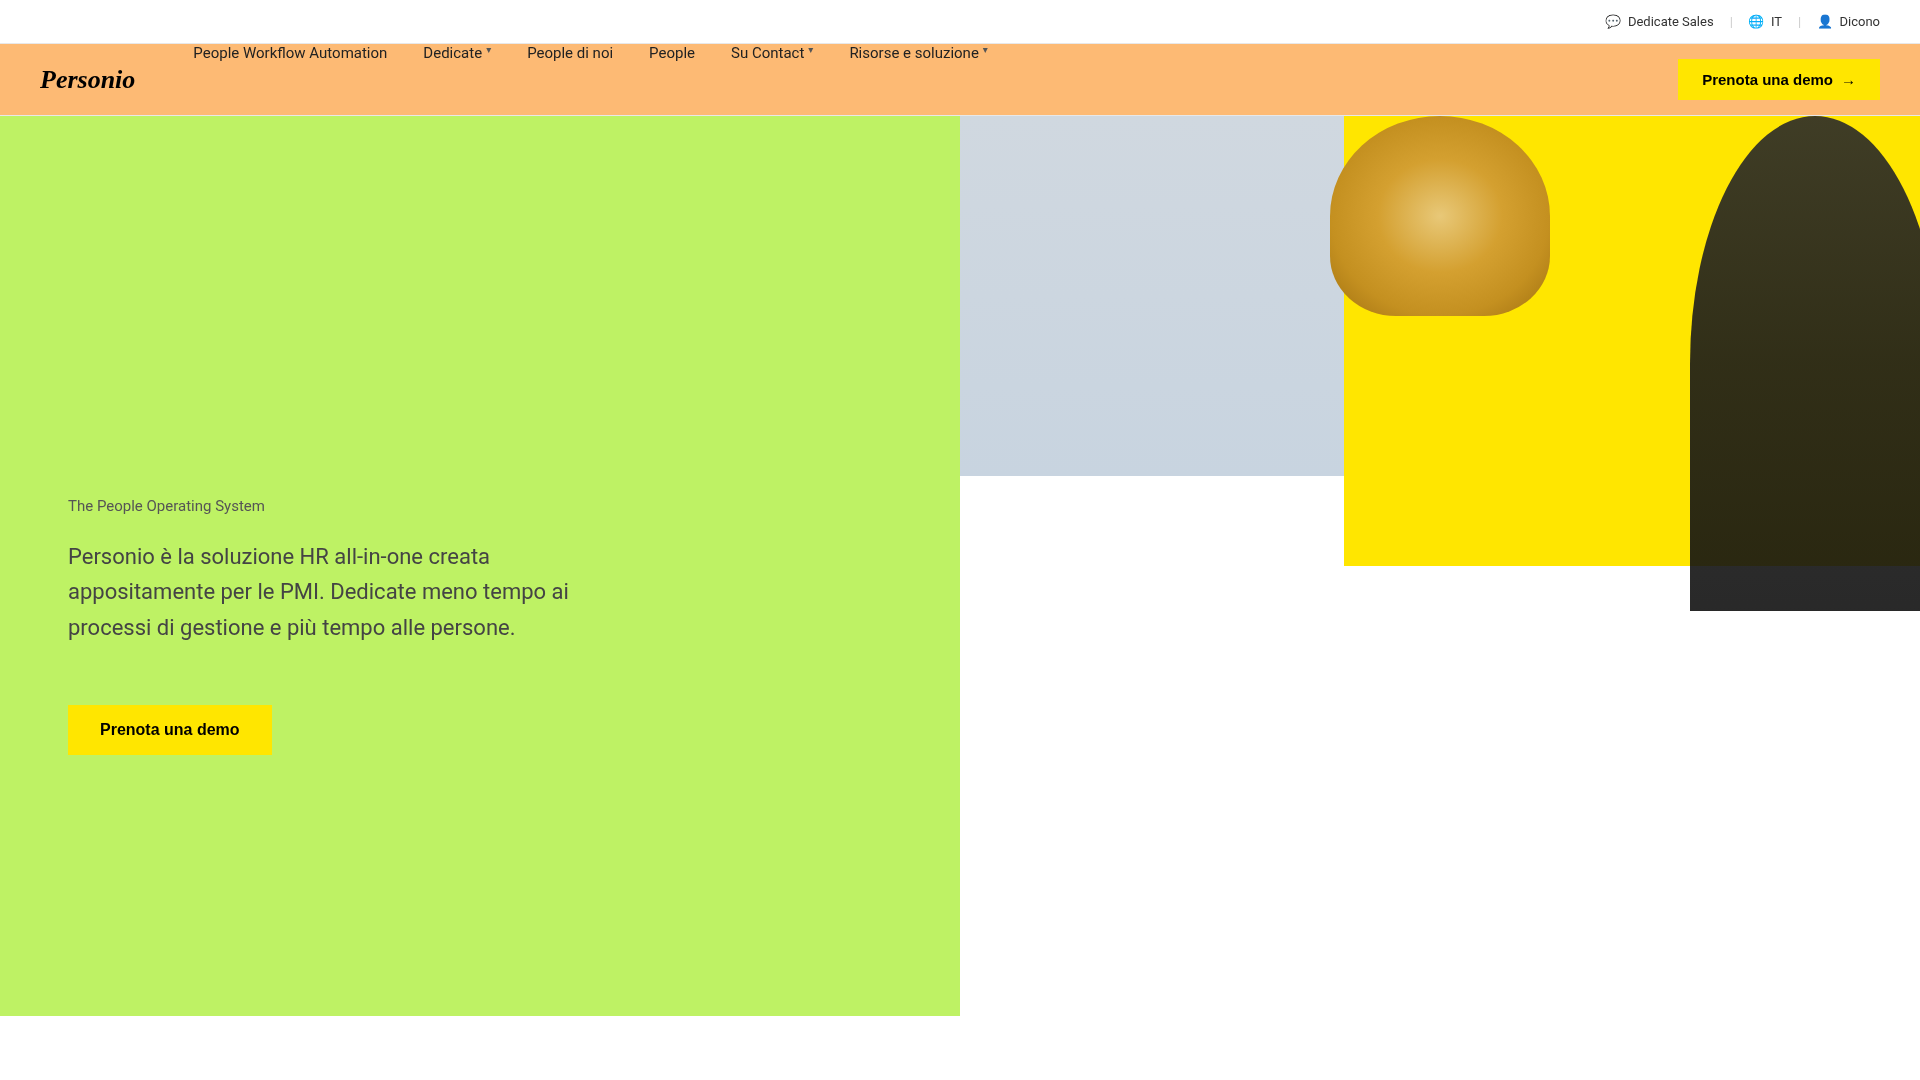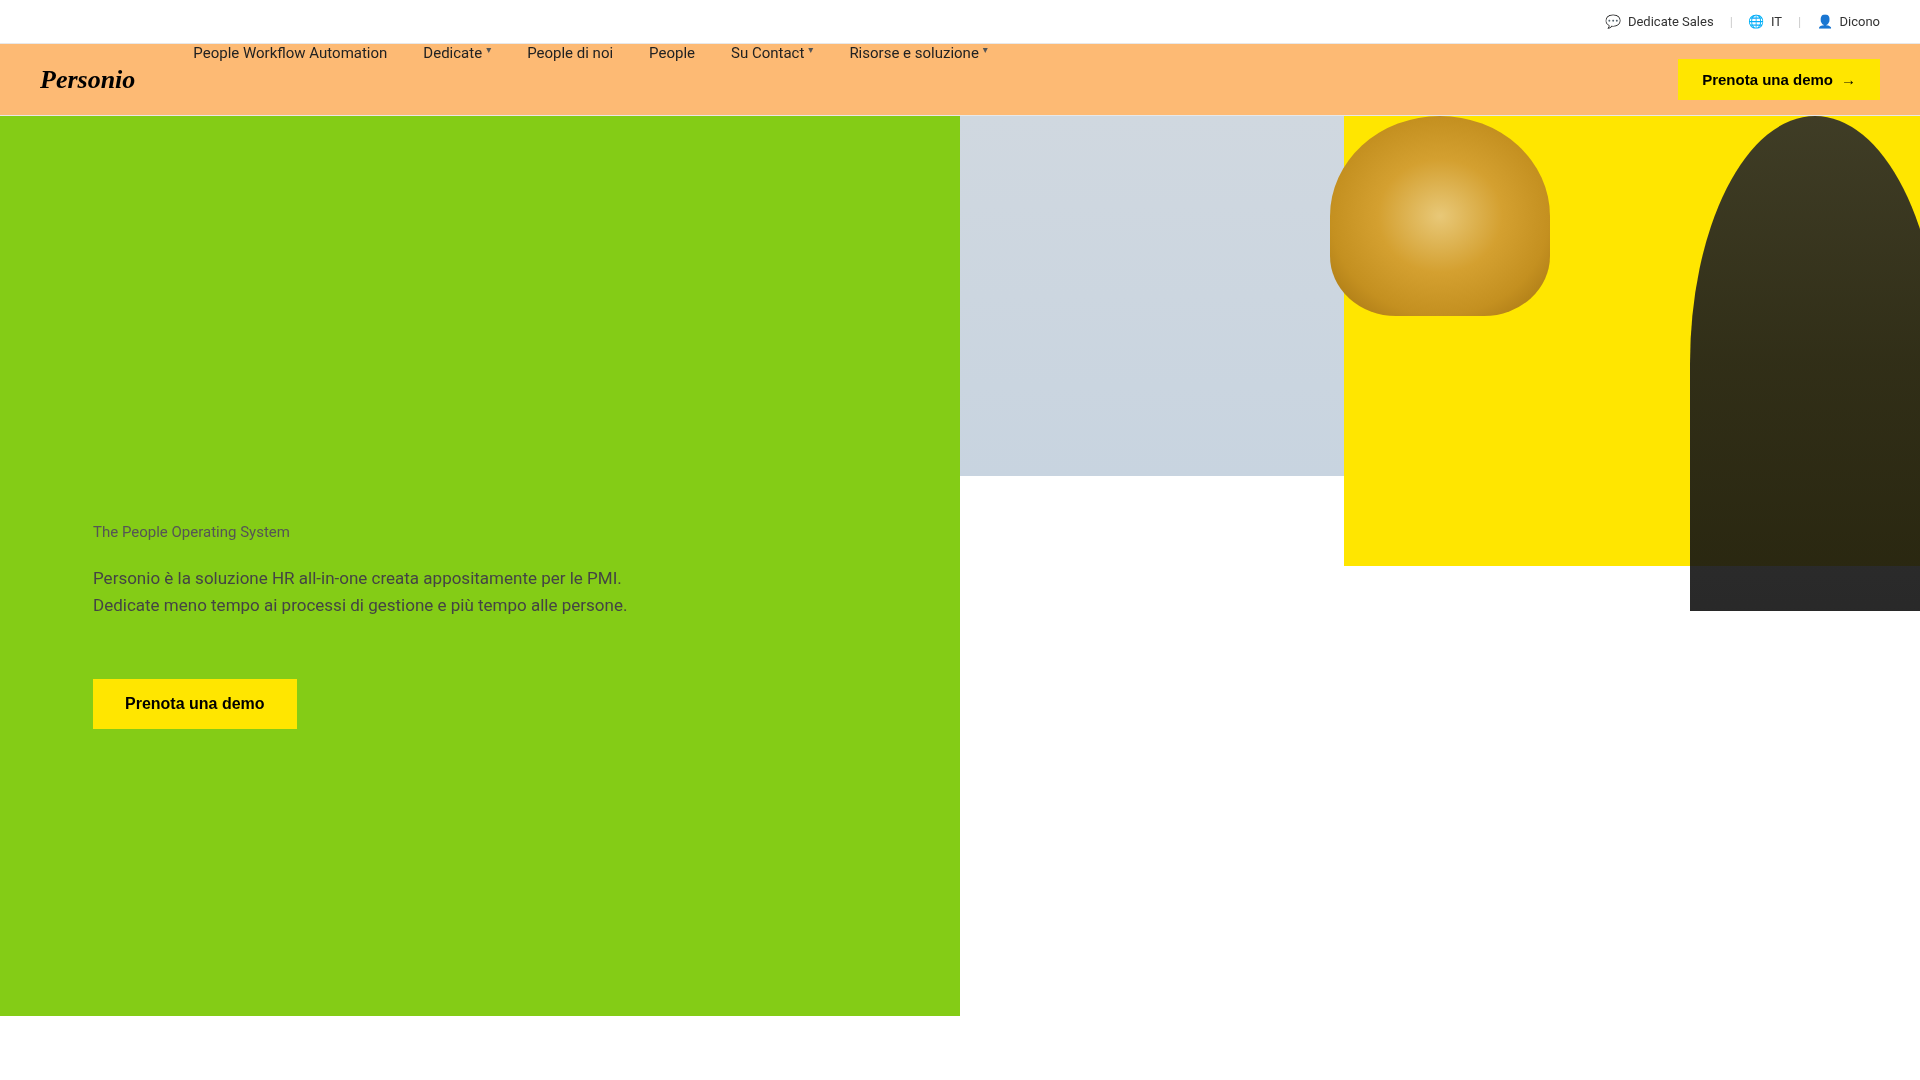--- a/index.html
+++ b/index.html
@@ -112,45 +112,45 @@
     
     .hero {
       display: flex;
       width: 100%;
       min-height: 900px;
       position: relative;
     }
 
     .hero-content {
       width: 50%;
-      padding: 200px 40px 80px 93px;
+      padding: 200px 40px 80px 68px;
       display: flex;
       flex-direction: column;
       justify-content: center;
-      background: #84cc16;
+      background: #bef264;
     }
 
     .hero-eyebrow {
       font-size: 15px;
       color: #555;
       margin-bottom: 24px;
       font-weight: 400;
     }
 
     .hero-title {
       font-size: 64px;
       font-weight: 900;
       line-height: 1.1;
       color: #111;
       margin-bottom: 32px;
       letter-spacing: -1px;
     }
 
     .hero-description {
-      font-size: 17px;
+      font-size: 22px;
       color: #444;
       line-height: 1.6;
       margin-bottom: 60px;
       max-width: 540px;
     }
 
     .hero-cta {
       background: #ffe600;
       color: #000;
       padding: 16px 32px;

